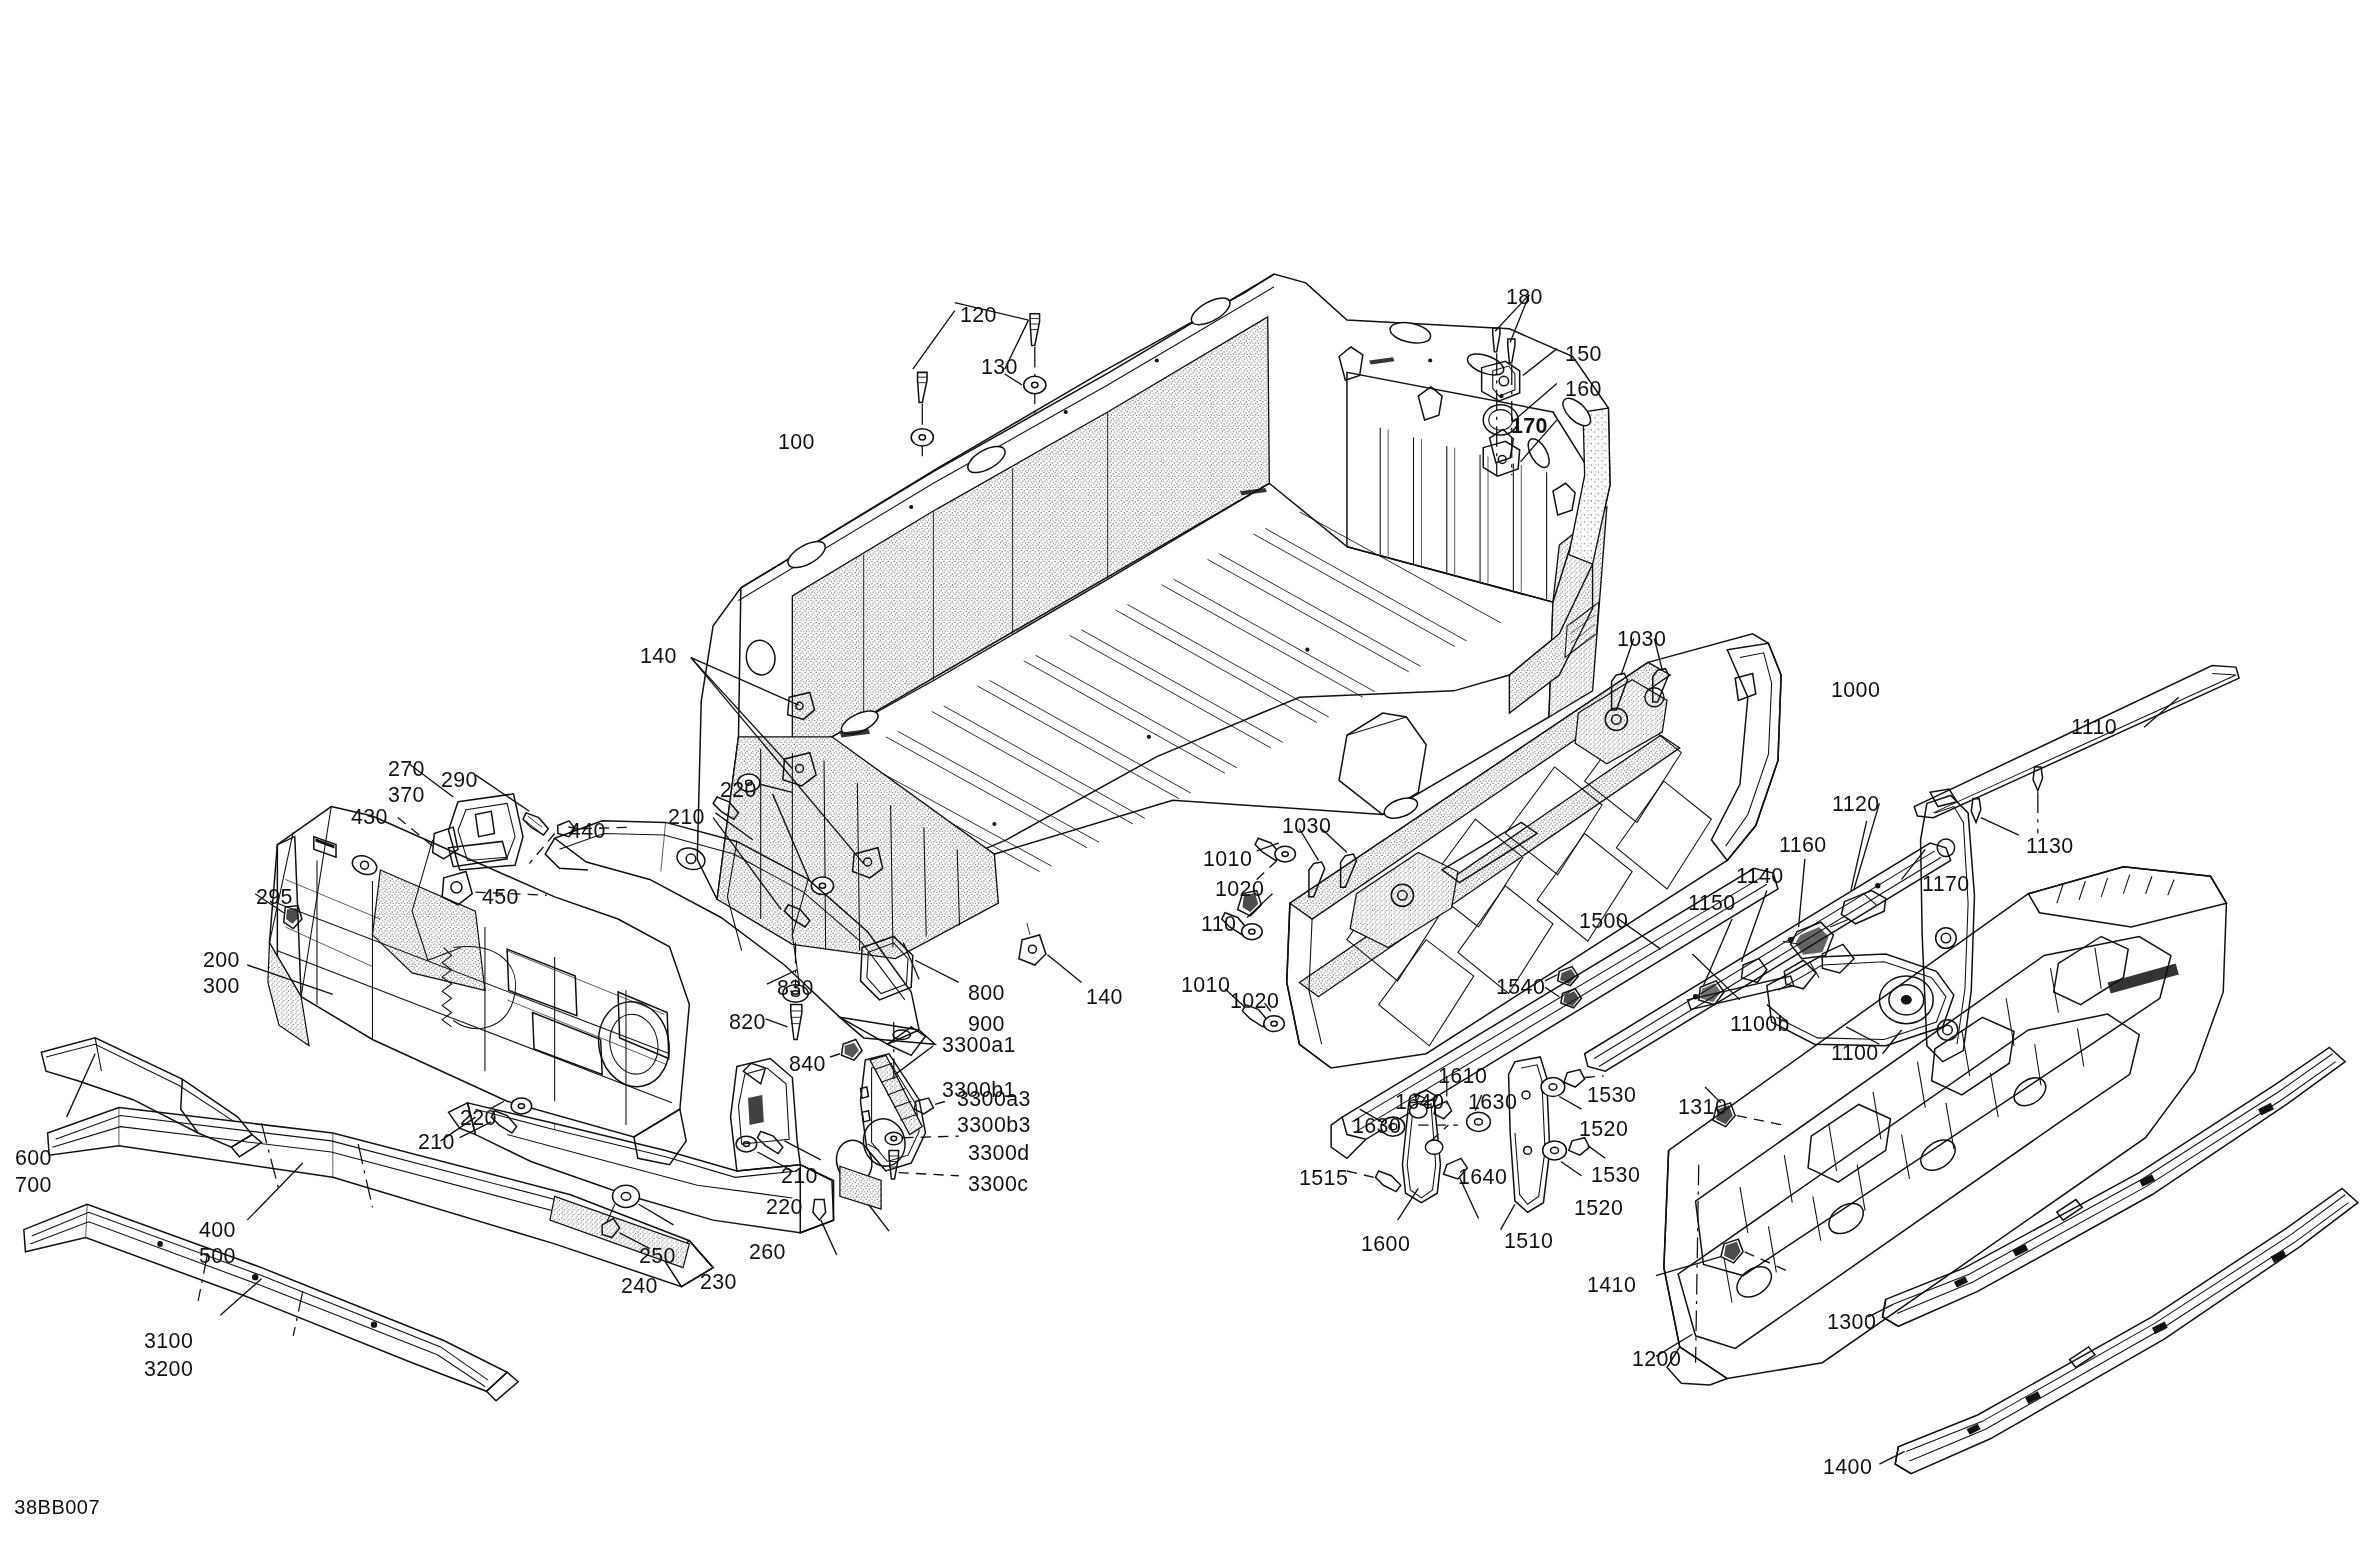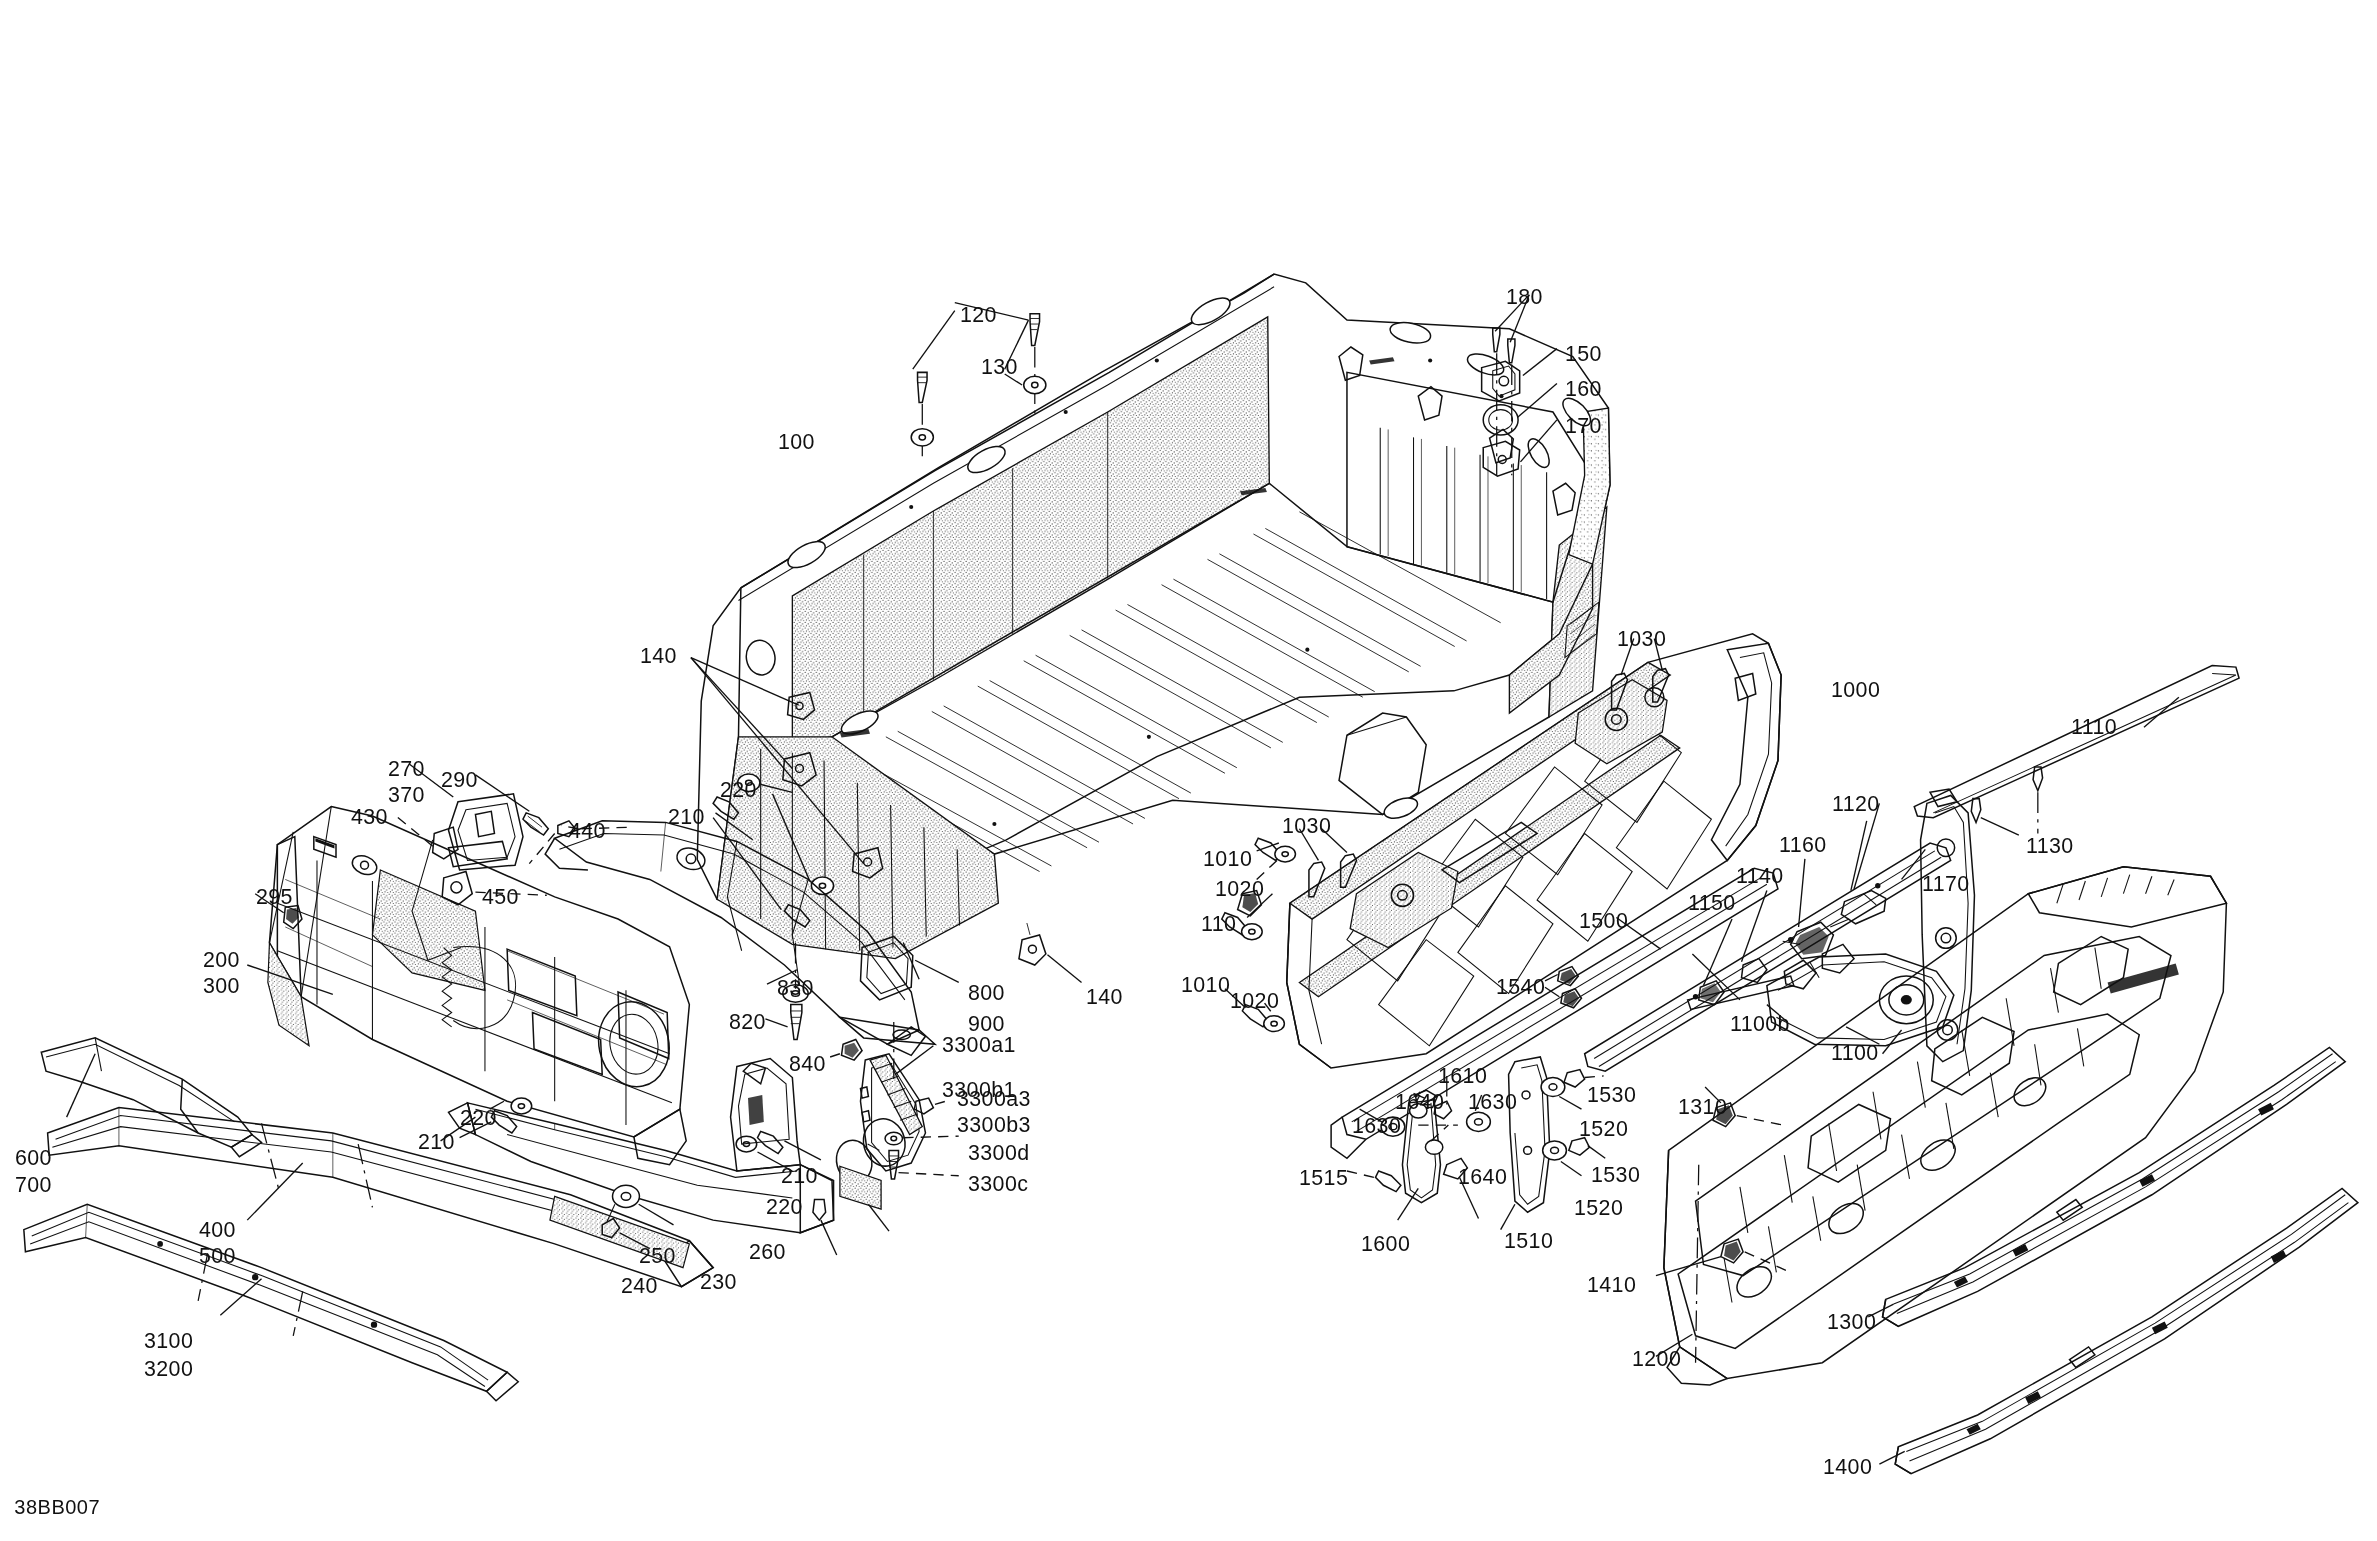--- a/index.html
+++ b/index.html
@@ -842,21 +842,21 @@
     <path class="pt" d="M2612,1716 L2636,1700 L2644,1710 L2620,1726 Z"></path>
   </g>
 
 </svg>
 
 <div class="callout" style="left:960px;top:303px;">120</div>
 <div class="callout" style="left:981px;top:355px;">130</div>
 <div class="callout" style="left:1486px;top:285px;margin-left:20px;">180</div>
 <div class="callout" style="left:1565px;top:342px;">150</div>
 <div class="callout" style="left:1565px;top:377px;">160</div>
-<div class="callout" style="left:1565px;top:414px;">170</div>
+<div class="callout" style="left:1511px;top:414px;font-weight:bold;">170</div>
 <div class="callout" style="left:778px;top:430px;">100</div>
 <div class="callout" style="left:640px;top:644px;">140</div>
 <div class="callout" style="left:720px;top:778px;">220</div>
 <div class="callout" style="left:668px;top:805px;">210</div>
 <div class="callout" style="left:1086px;top:985px;">140</div>
 <div class="callout" style="left:1617px;top:627px;">1030</div>
 <div class="callout" style="left:1831px;top:678px;">1000</div>
 <div class="callout" style="left:2071px;top:715px;">1110</div>
 <div class="callout" style="left:1282px;top:814px;">1030</div>
 <div class="callout" style="left:1203px;top:847px;">1010</div>

